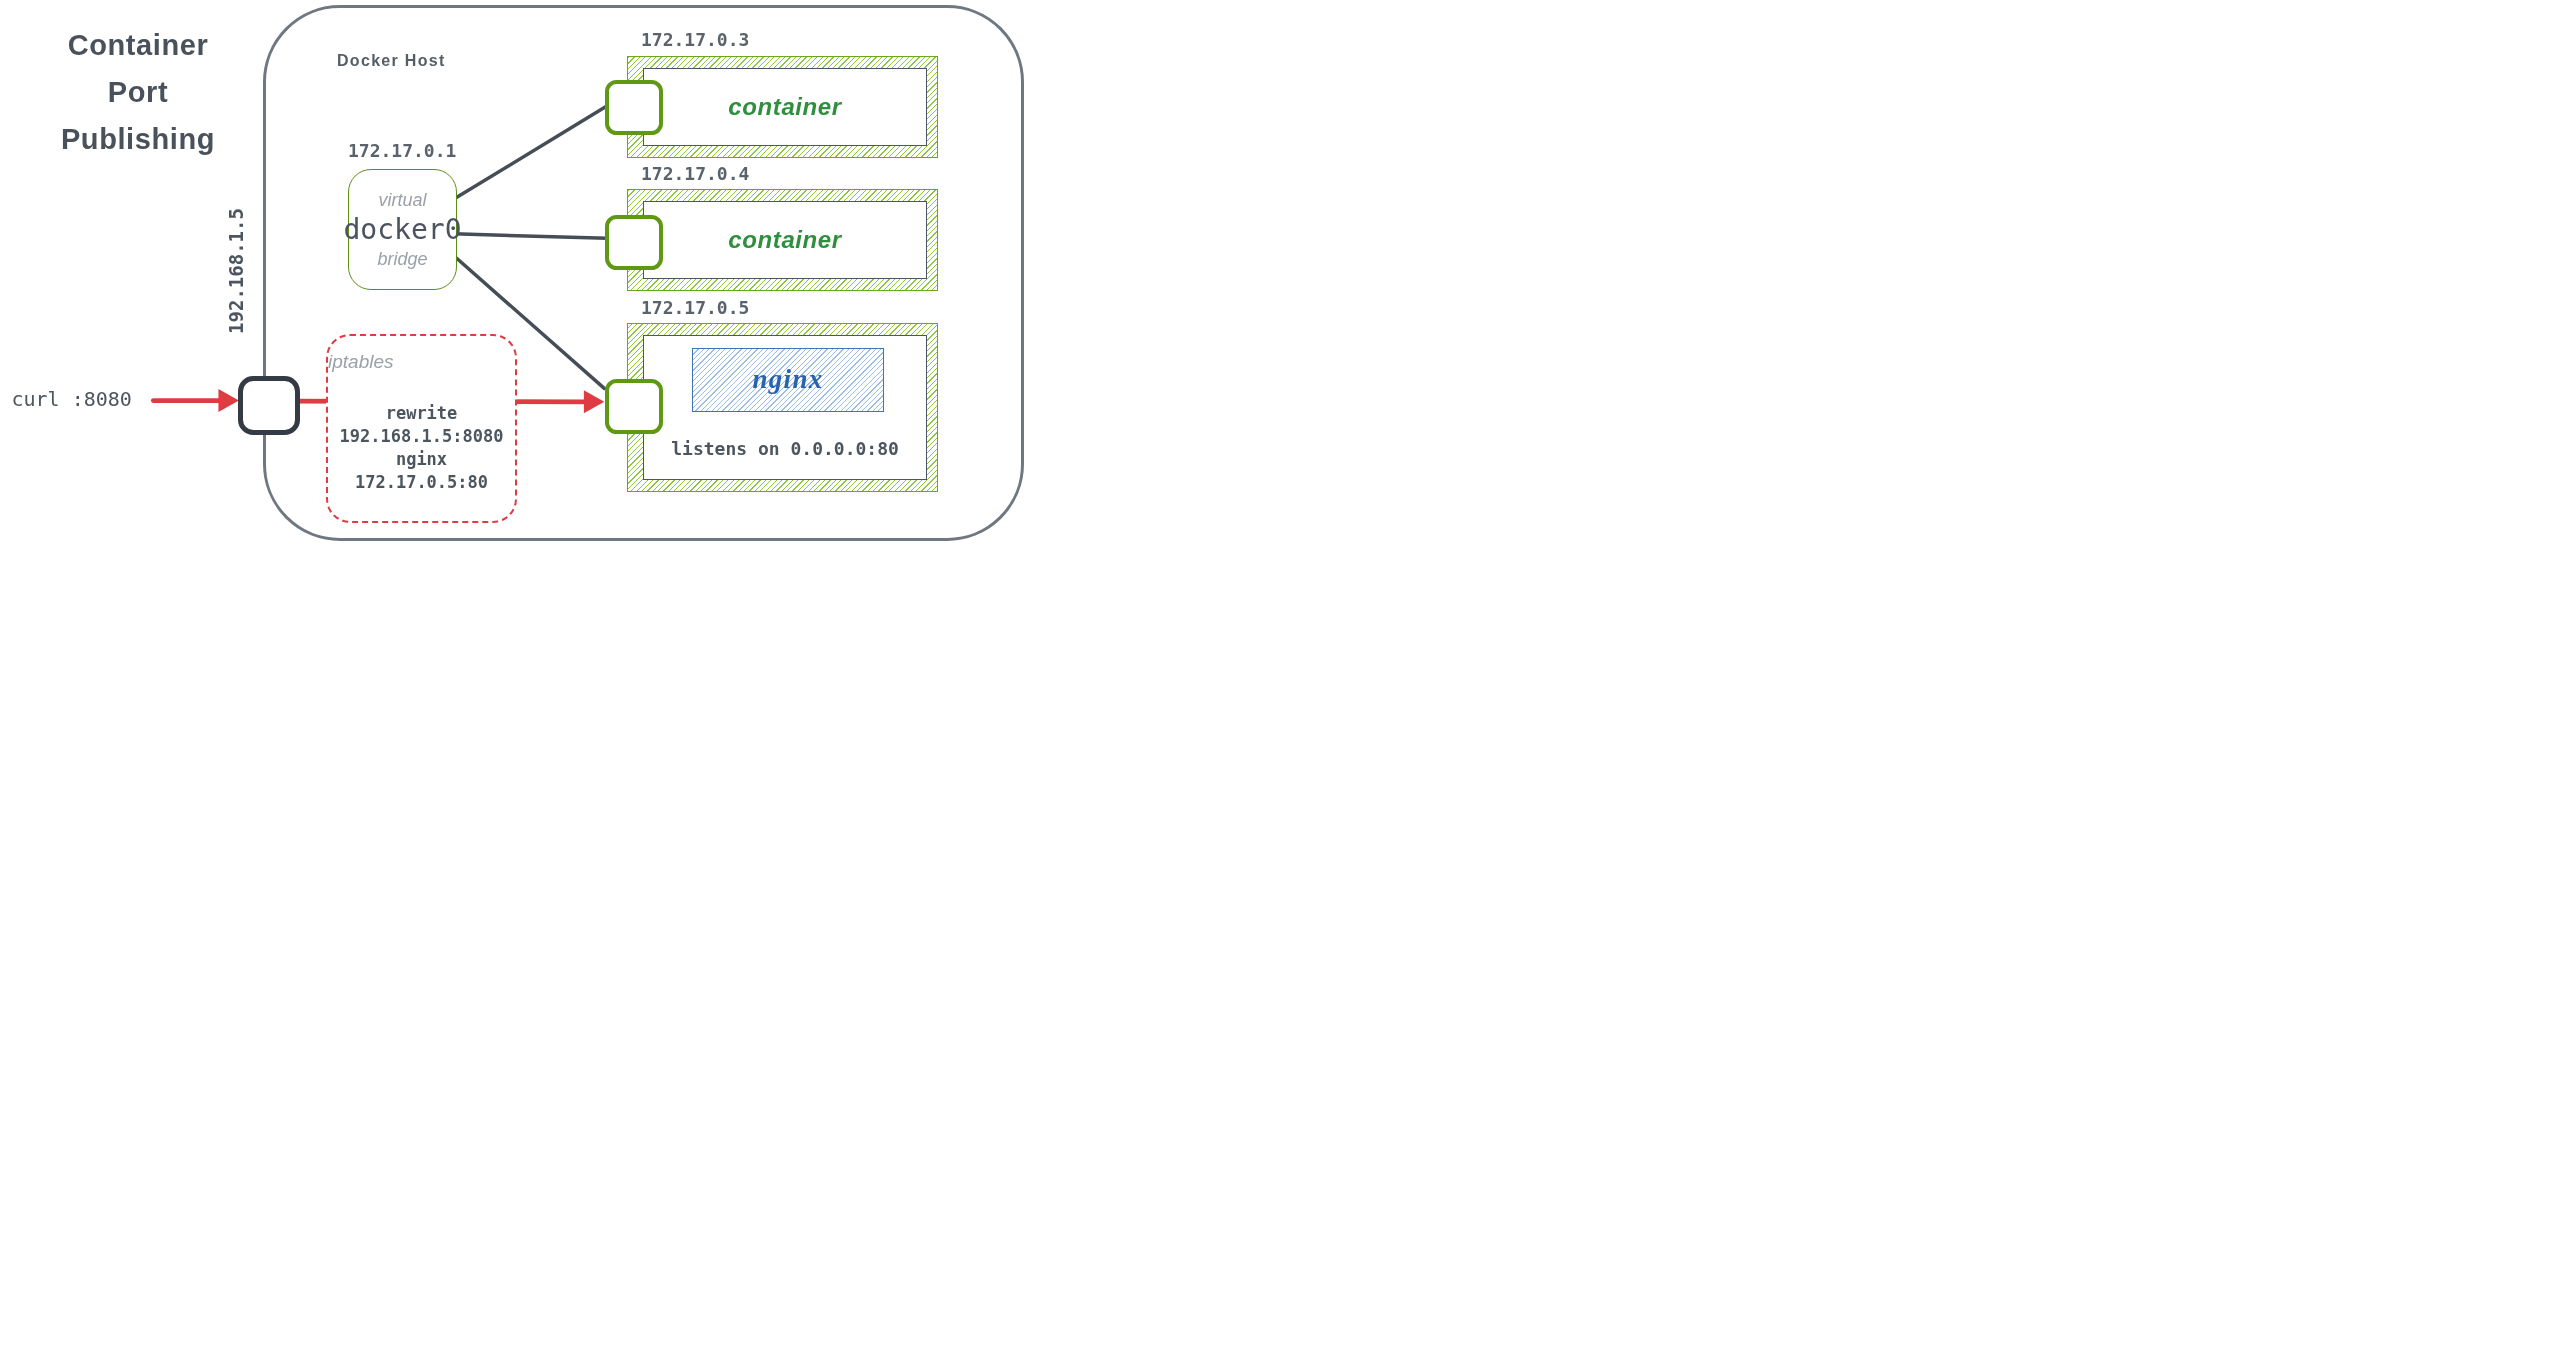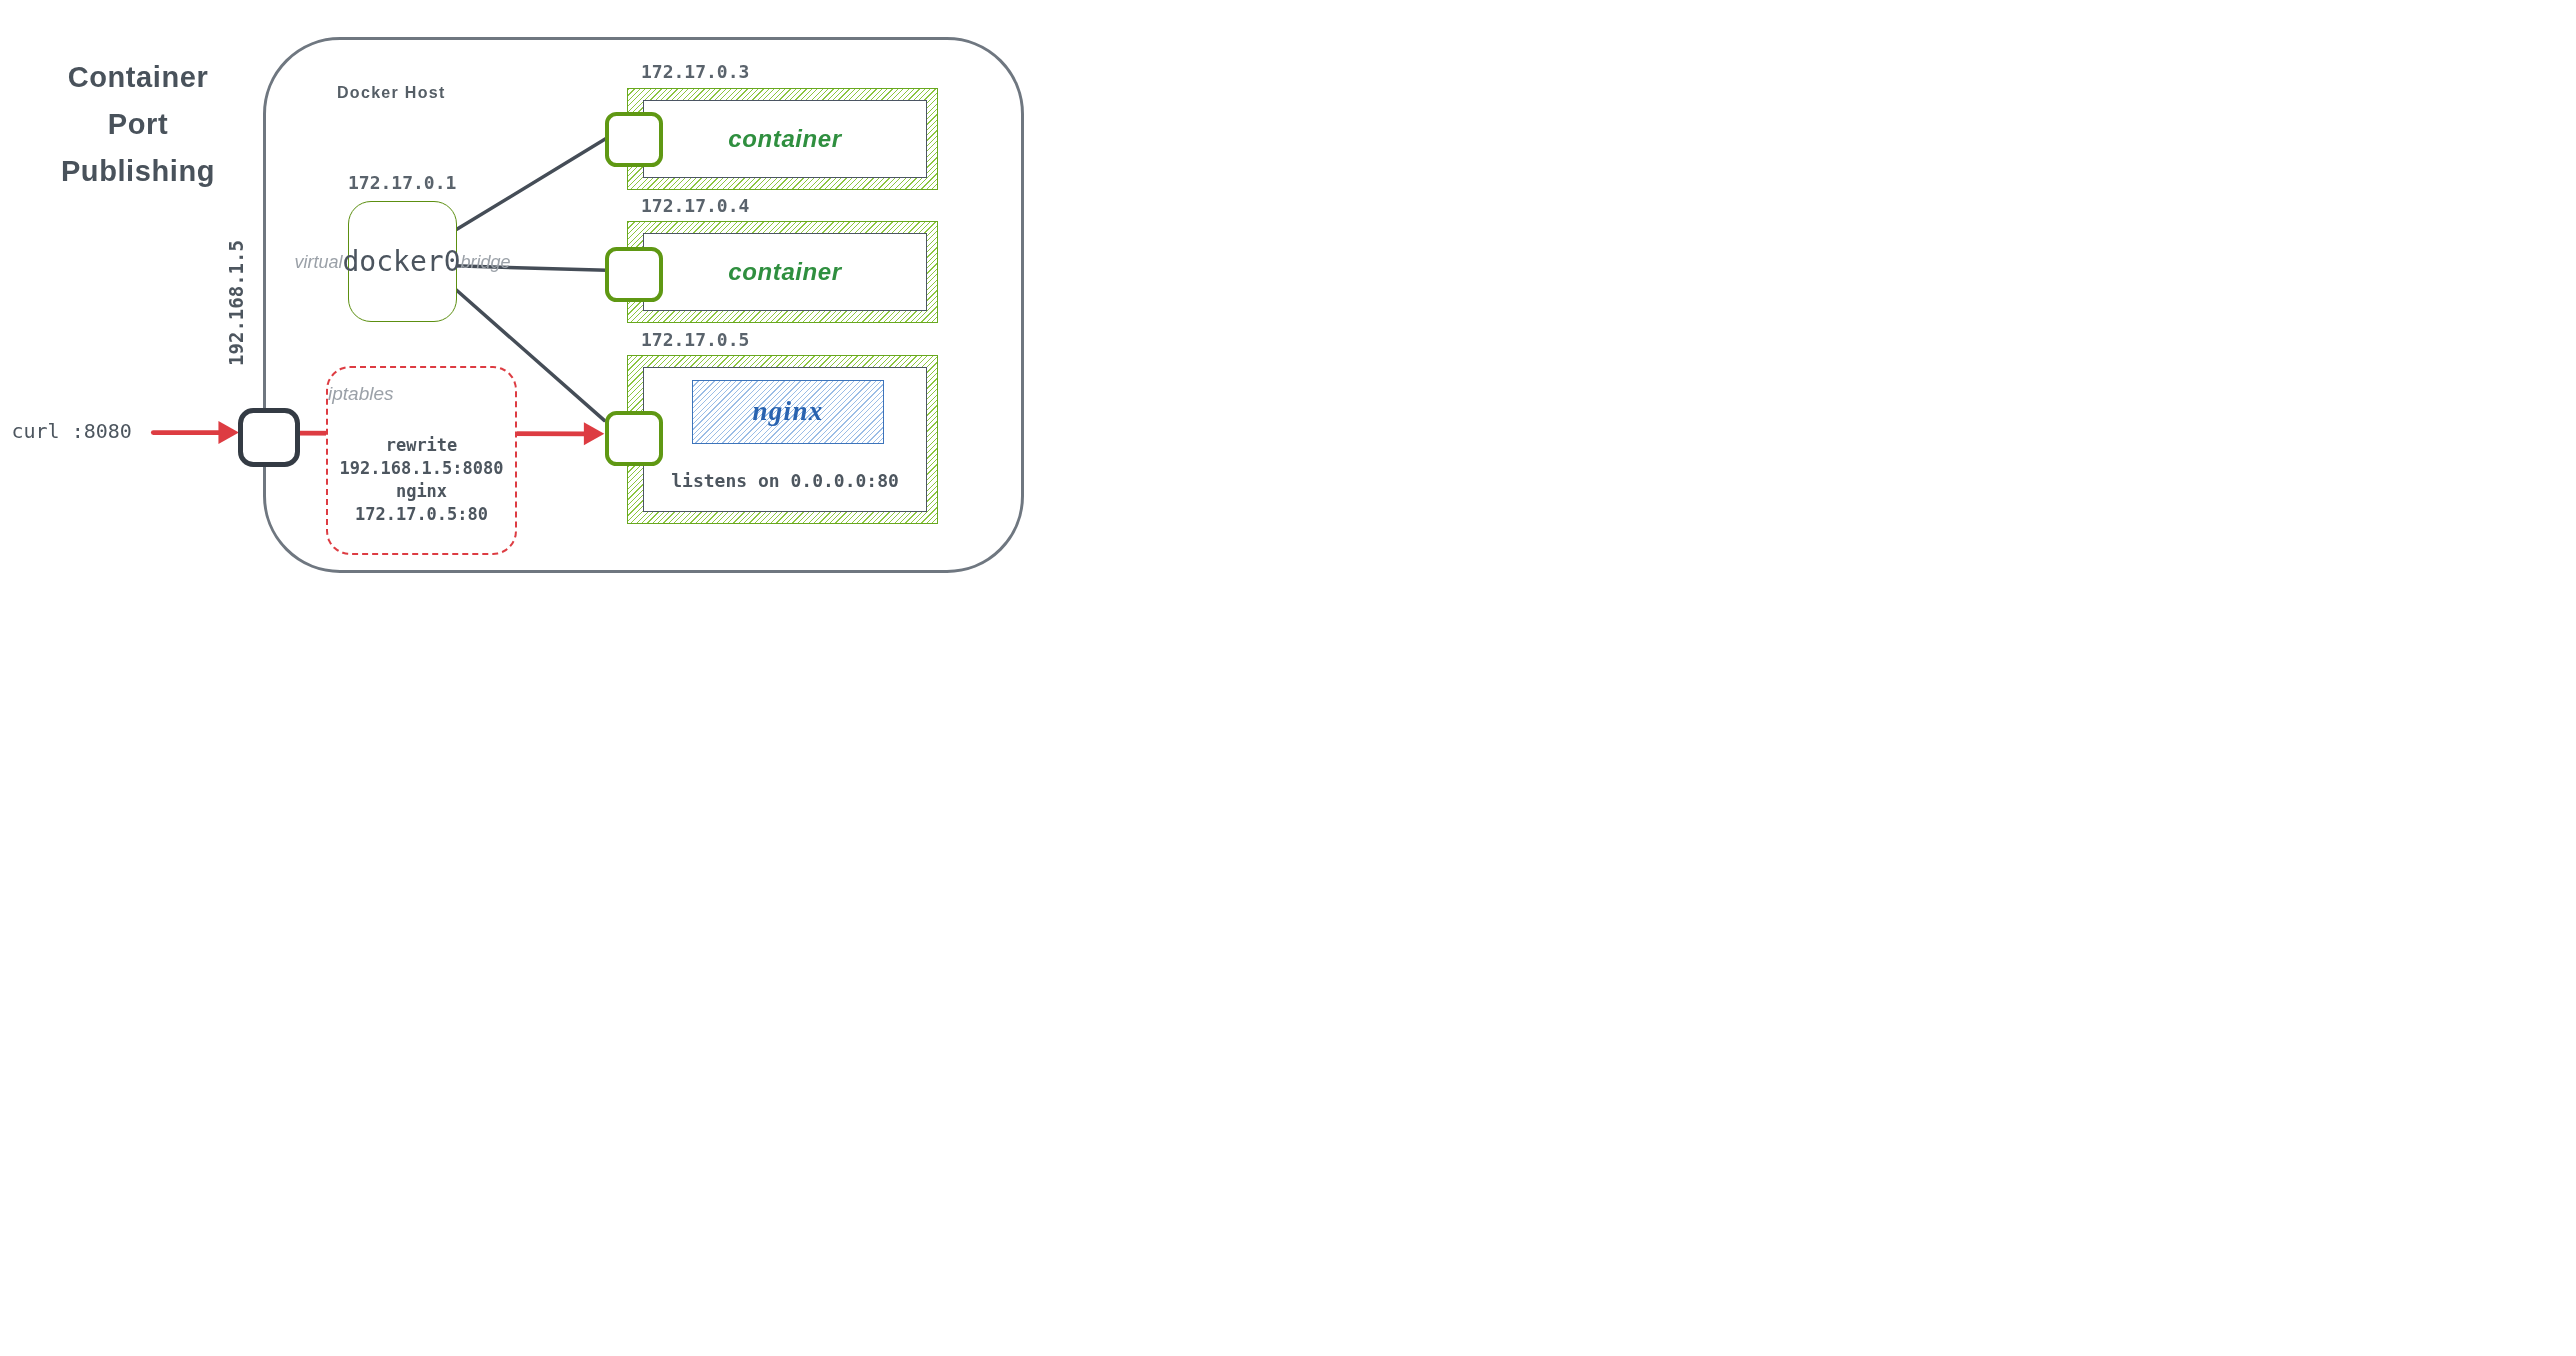--- a/index.html
+++ b/index.html
@@ -1,18 +1,18 @@
 <!DOCTYPE html>
 <html style="font-size:10.2px"><head>
 <meta charset="utf-8">
 <style>
   html,body{margin:0;padding:0;background:#fff;}
   #canvas{
     position:relative;width:1031px;height:543px;background:#ffffff;
-    font-family:"Liberation Sans",sans-serif;overflow:hidden;margin-top:32px;
+    font-family:"Liberation Sans",sans-serif;overflow:hidden;
   }
   .mono{font-family:"DejaVu Sans Mono",monospace;text-align:right;}
   .abs{position:absolute;}
 
   
   #title{
     left:19px;top:22px;width:238px;text-align:center;
     font-size:29px;line-height:47px;font-weight:700;color:#49525b;
     letter-spacing:0.6px;
   }
@@ -45,21 +45,21 @@
   #port-c{left:605px;top:379px;}
 
   
   #bridge-ip{
     left:348px;top:140px;width:107px;text-align:center;
     font-size:18px;color:#5a636c;font-weight:700;
   }
   #bridge-box{
     left:348px;top:169px;width:107px;height:119px;
     border:1.9px solid #5c8f11;border-radius:23px;background:#fff;z-index:3;
-    display:flex;flex-direction:row;justify-content:center;align-items:center;
+    display:flex;flex-direction:column;justify-content:center;align-items:center;
   }
   .bridge-soft{font-size:18px;color:#9ba1a8;font-style:italic;line-height:28px;}
   #bridge-name{font-size:28px;color:#4b545e;font-weight:400;line-height:31px;}
 
   
   #iptables-box{
     left:326px;top:334px;width:187px;height:185px;
     border:2.2px dashed #dd3c42;border-radius:24px;background:#fff;z-index:3;
   }
   #iptables-title{

